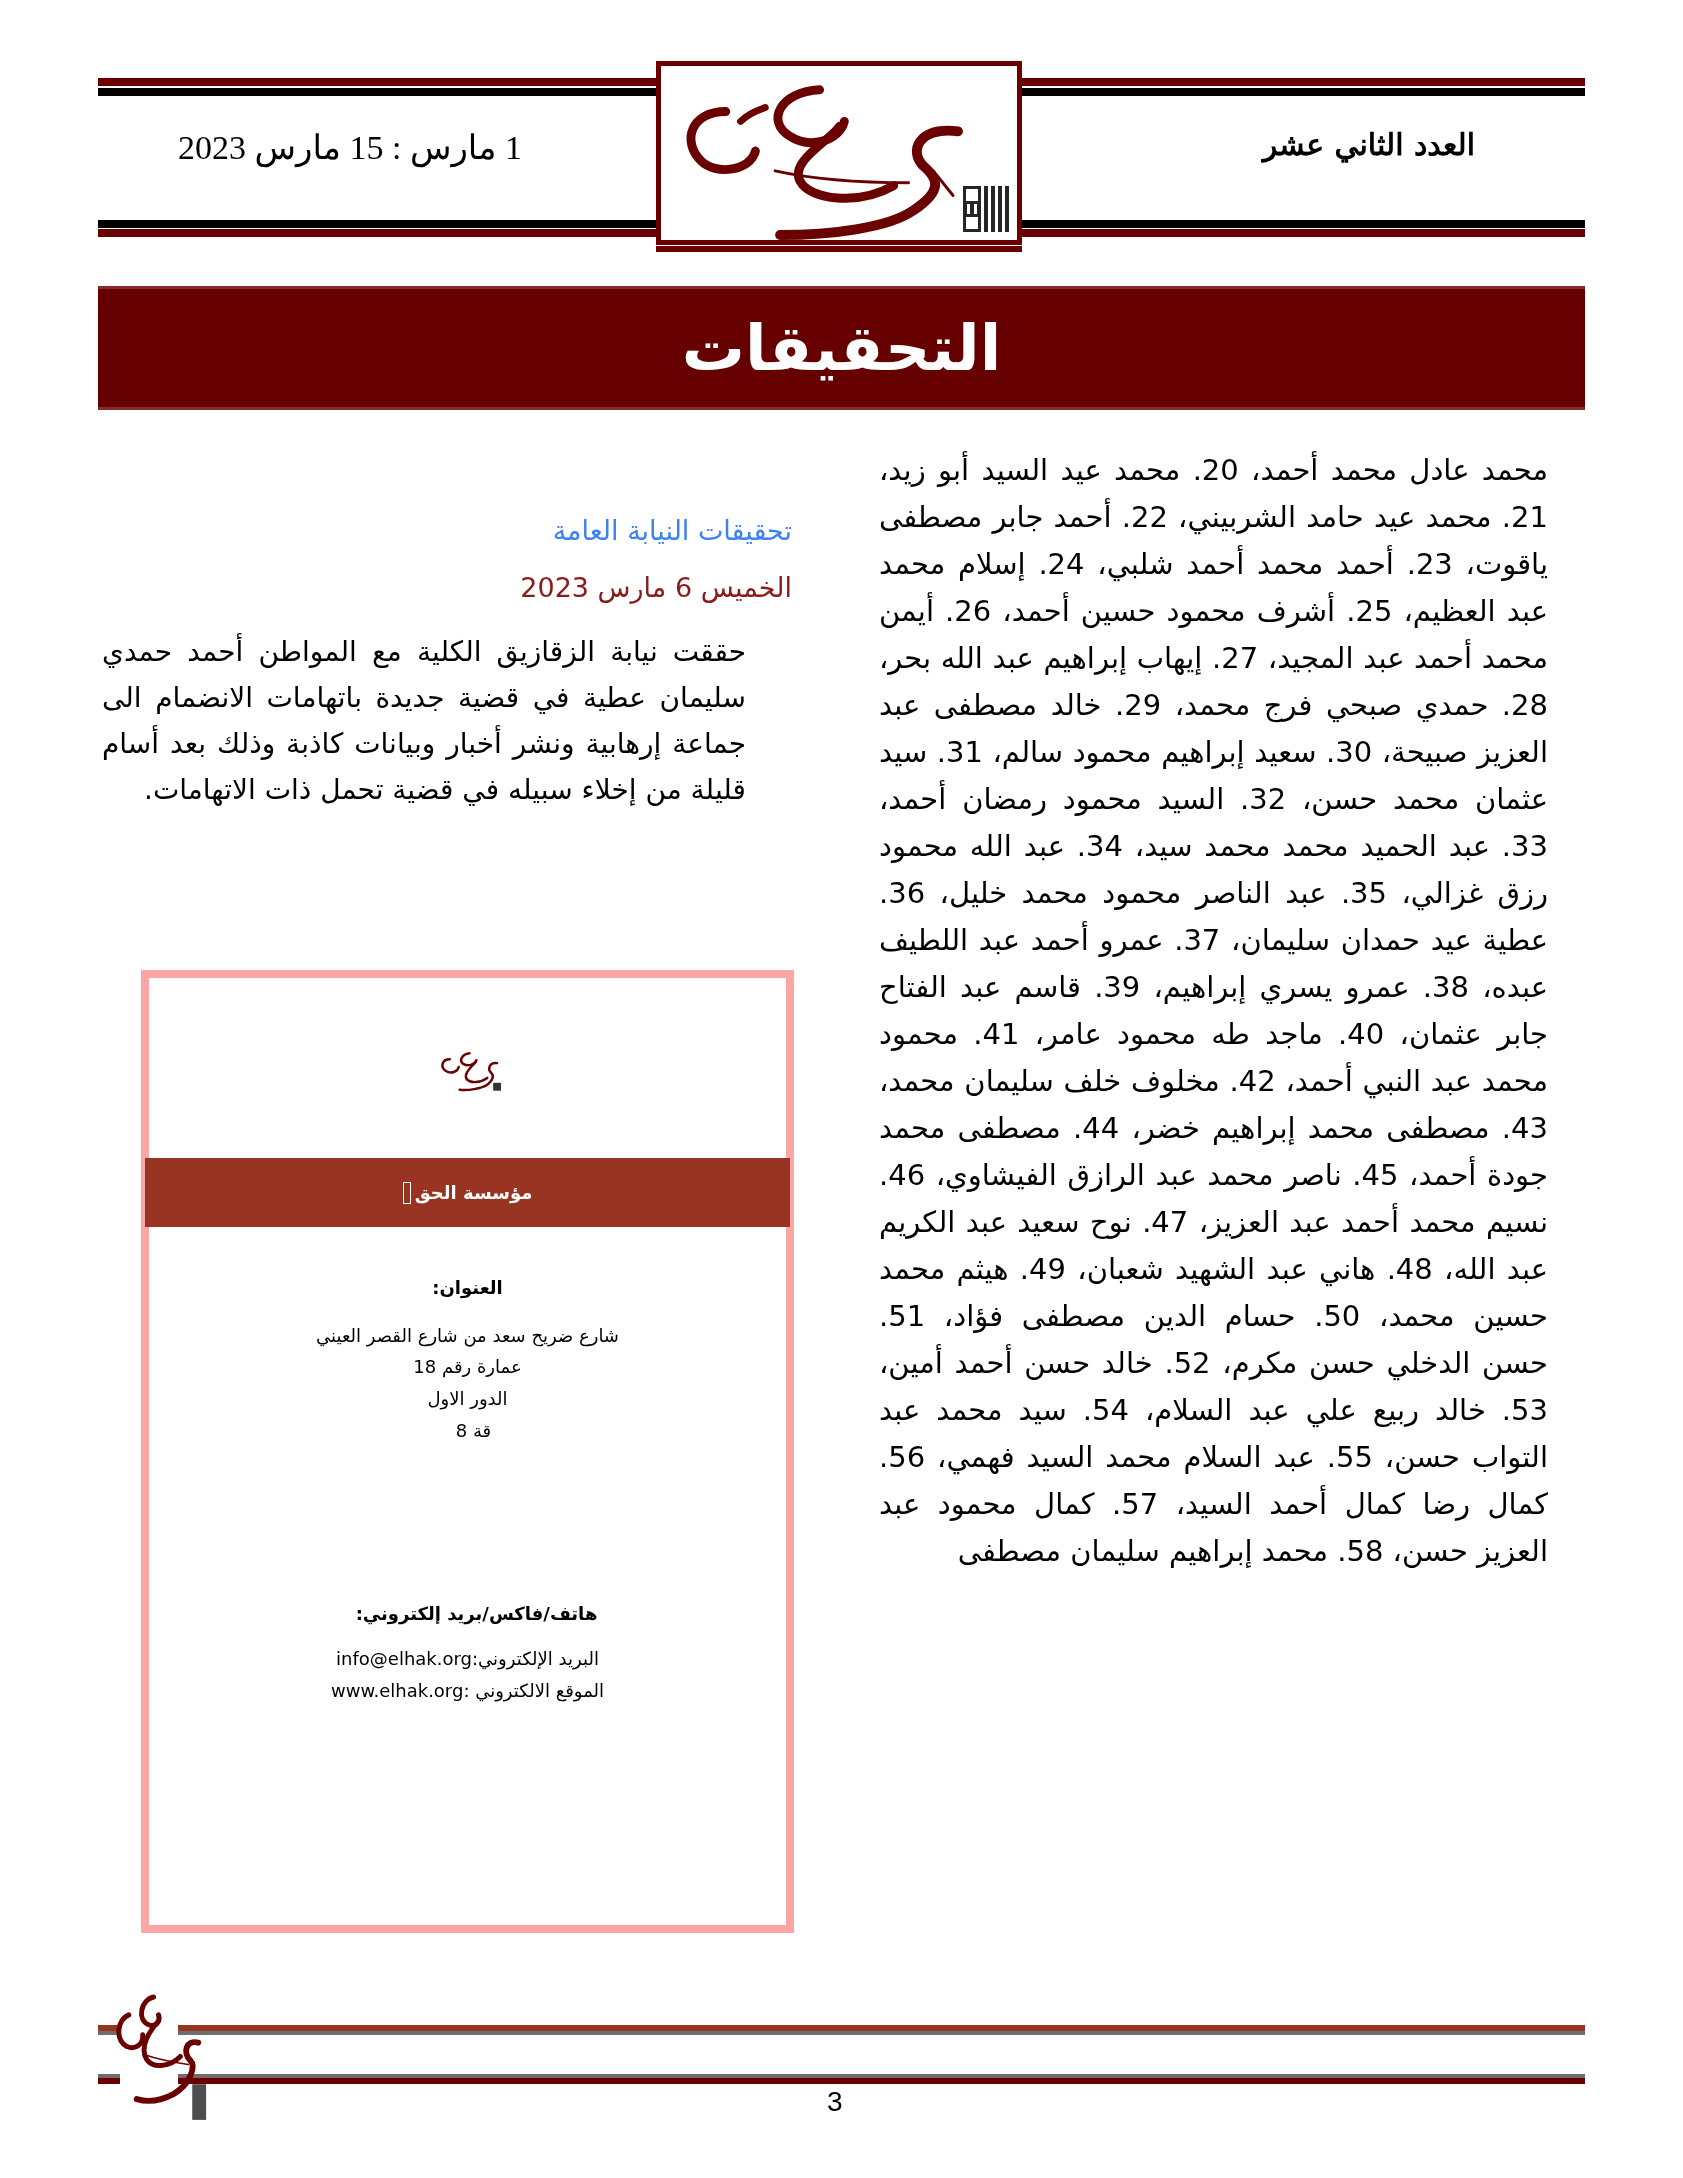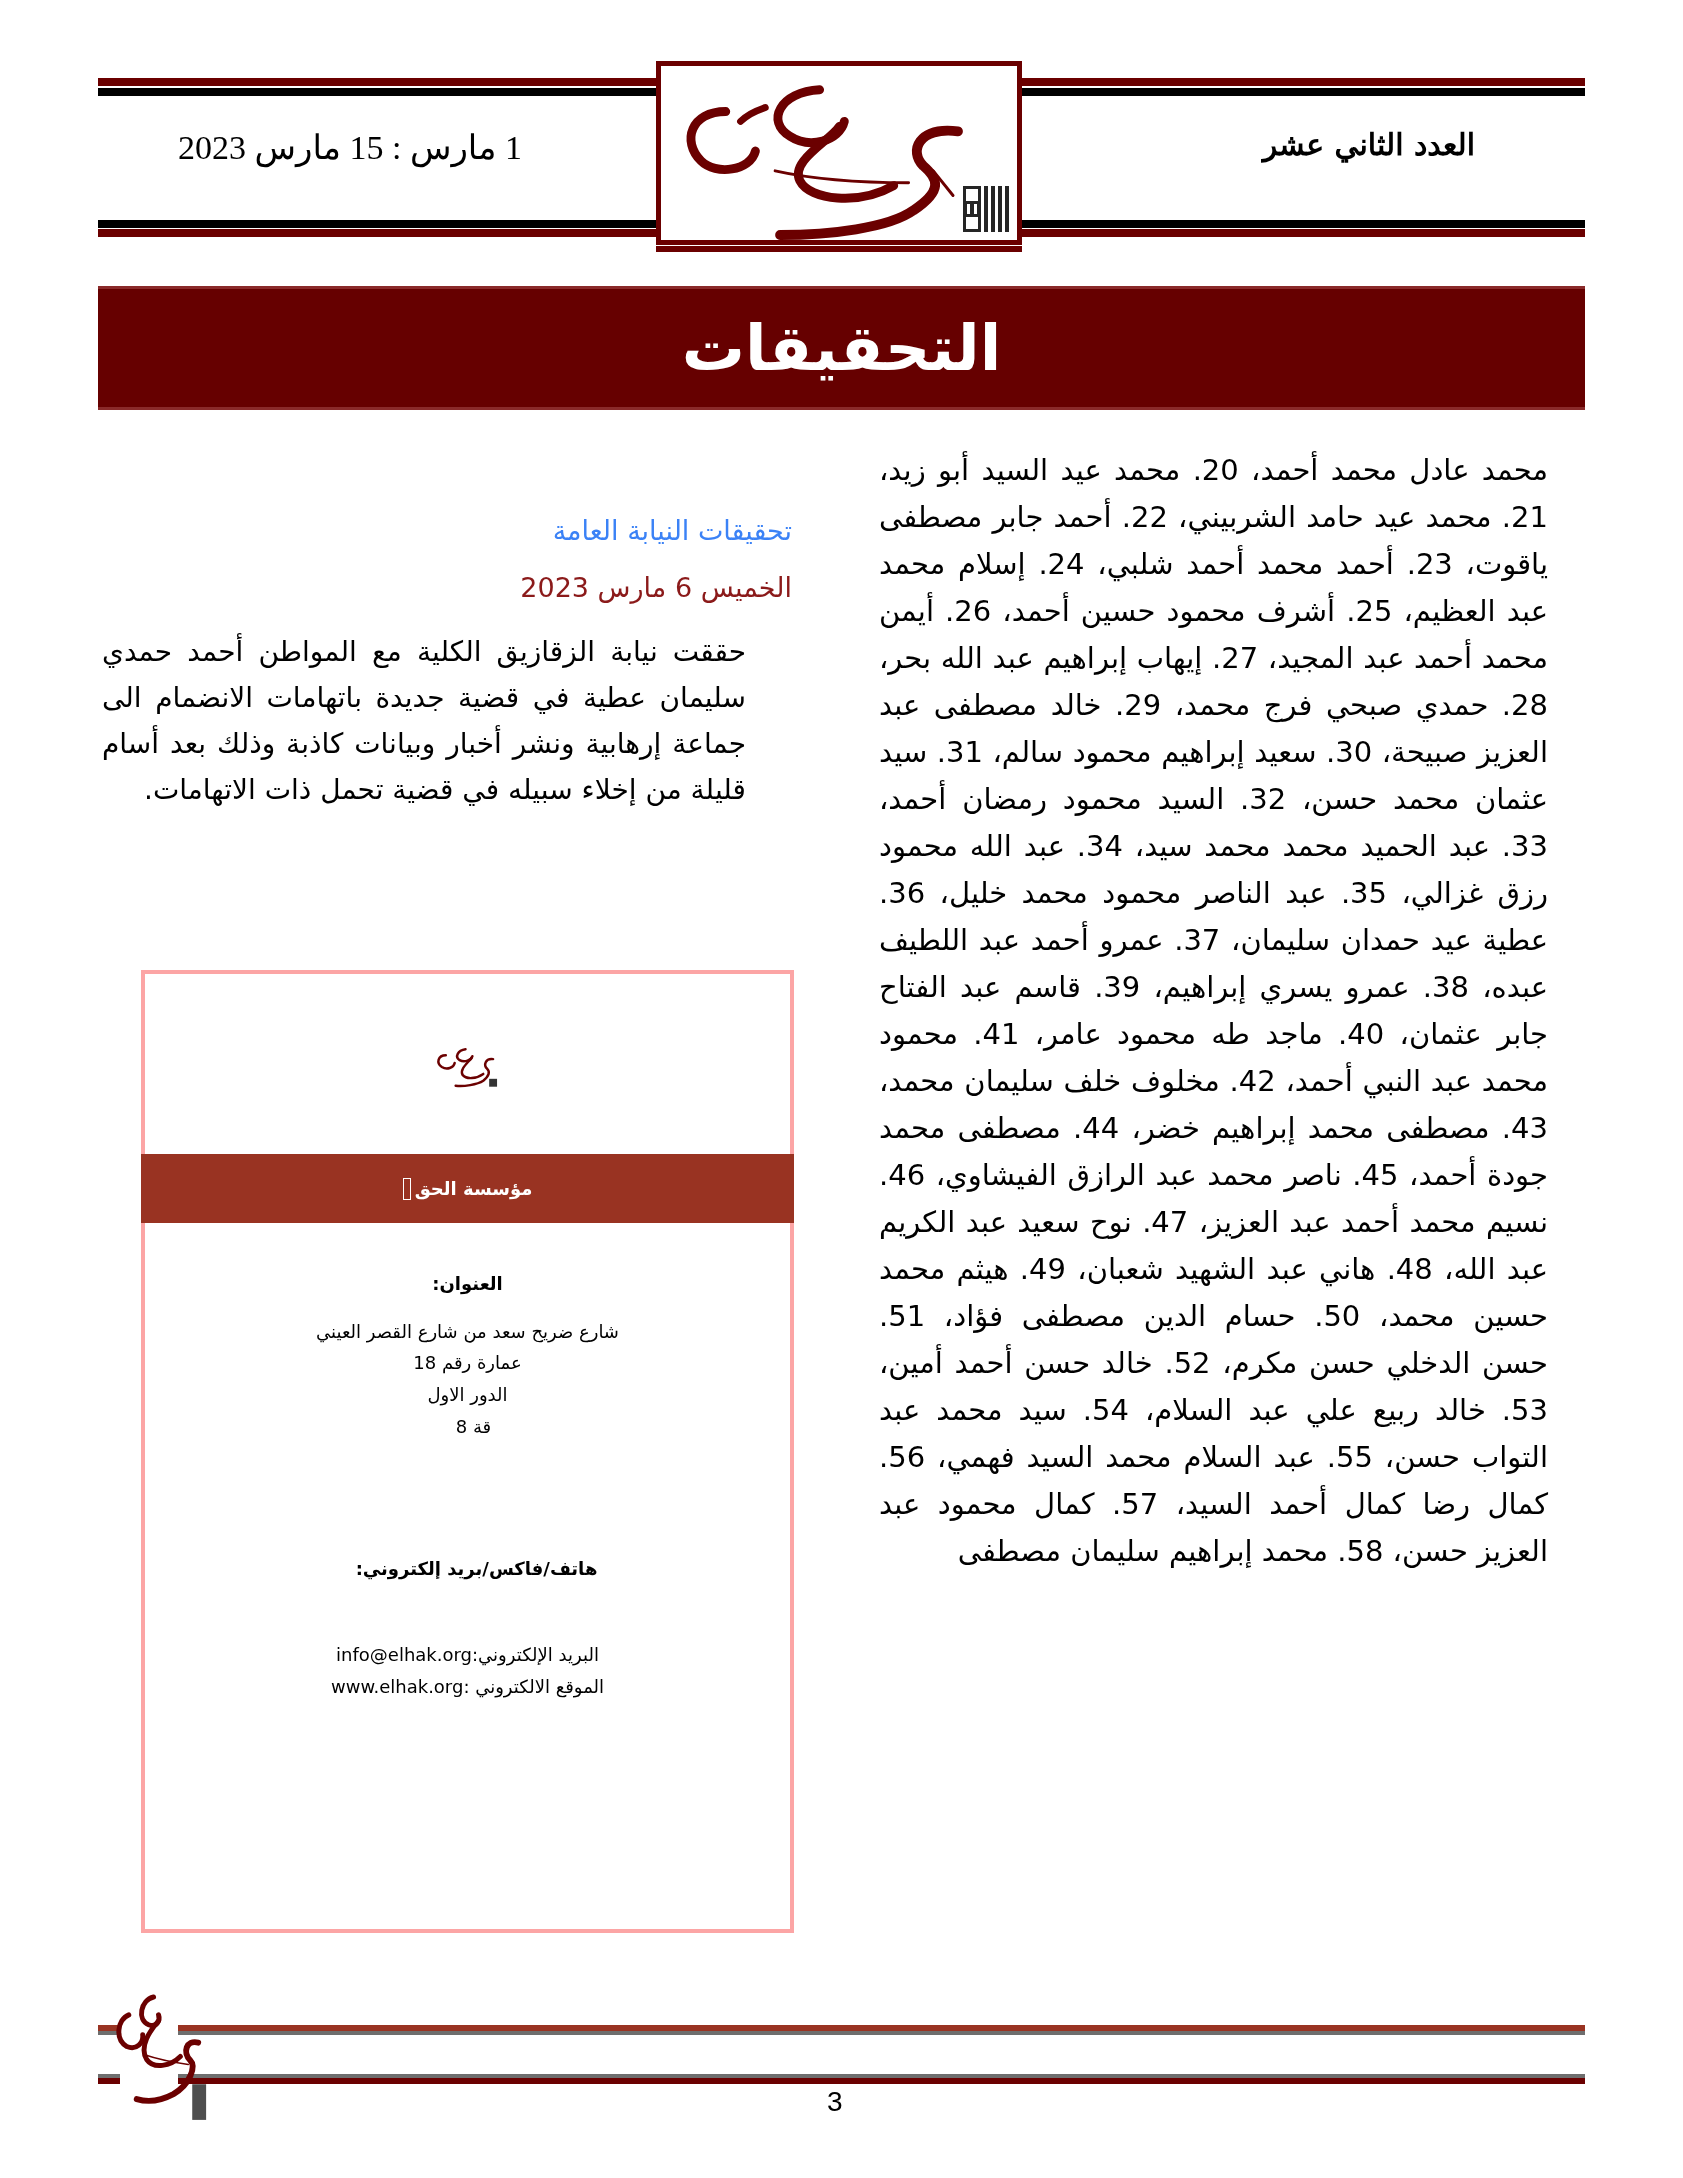--- a/index.html
+++ b/index.html
@@ -43,21 +43,21 @@
                font-family: "DejaVu Sans", sans-serif; font-size: 29px; line-height: 47px; }
 
   
   .left-col { position: absolute; left: 99px; top: 505px; width: 693px; direction: rtl; }
   .section-title { color: #3b82f6; font-size: 27px; margin: 10px 0 0 0; text-align: right; padding-right: 0; }
   .section-date { color: #8b1a1a; font-size: 27px; margin: 26px 0 0 0; text-align: right; }
   .body-text { margin: 26px 46px 0 0; font-size: 28px; line-height: 46px; text-align: justify; text-align-last: right; width: 644px; }
 
   
   .card { position: absolute; left: 141px; top: 970px; width: 653px; height: 963px;
-          border: 4px solid #fca5a5; box-sizing: border-box; background: #fff; direction: rtl; }
+          border: 8px solid #fca5a5; box-sizing: border-box; background: #fff; direction: rtl; }
   .card-logo { position: absolute; left: 287px; top: 67px; width: 69px; height: 50px; }
   .card-band { position: absolute; left: -4px; right: -4px; top: 180px; height: 69px; background: #993322;
                display: flex; align-items: center; justify-content: center; }
   .card-band span { color: #fff; font-weight: bold; font-size: 18px; }
   .card-band .box-glyph { display: inline-block; width: 6px; height: 20px; border: 1px solid #fff; margin-right: 4px; vertical-align: middle; }
   .card-text { position: absolute; left: 0; right: 0; text-align: center; font-size: 18px; }
   .card-h { font-weight: bold; }
 
   
   .footer-logo { position: absolute; left: 109px; top: 1985px; width: 109px; height: 139px; }
@@ -121,21 +121,21 @@
   </svg>
   <div class="card-band">
     <span>مؤسسة الحق</span>
     <span class="box-glyph"></span>
   </div>
   <div class="card-text card-h" style="top:299px;">العنوان:</div>
   <div class="card-text" style="top:347px;">شارع ضريح سعد من شارع القصر العيني</div>
   <div class="card-text" style="top:378px;">عمارة رقم 18</div>
   <div class="card-text" style="top:410px;">الدور الاول</div>
   <div class="card-text" style="top:442px;padding-left:12px;">قة 8</div>
-  <div class="card-text card-h" style="top:584px;padding-left:18px;">هاتف/فاكس/بريد إلكتروني:</div>
+  <div class="card-text card-h" style="top:625px;padding-left:18px;">هاتف/فاكس/بريد إلكتروني:</div>
   <div class="card-text" style="top:670px;">البريد الإلكتروني:info@elhak.org</div>
   <div class="card-text" style="top:702px;">الموقع الالكتروني :www.elhak.org</div>
 </div>
 
 <div>
   <div class="hline rust" style="left:98px; top:2025px; width:22px; height:6px;"></div>
   <div class="hline grey" style="left:98px; top:2031px; width:22px; height:4px;"></div>
   <div class="hline grey" style="left:98px; top:2074px; width:22px; height:4px;"></div>
   <div class="hline maroon" style="left:98px; top:2078px; width:22px; height:6px;"></div>
 

